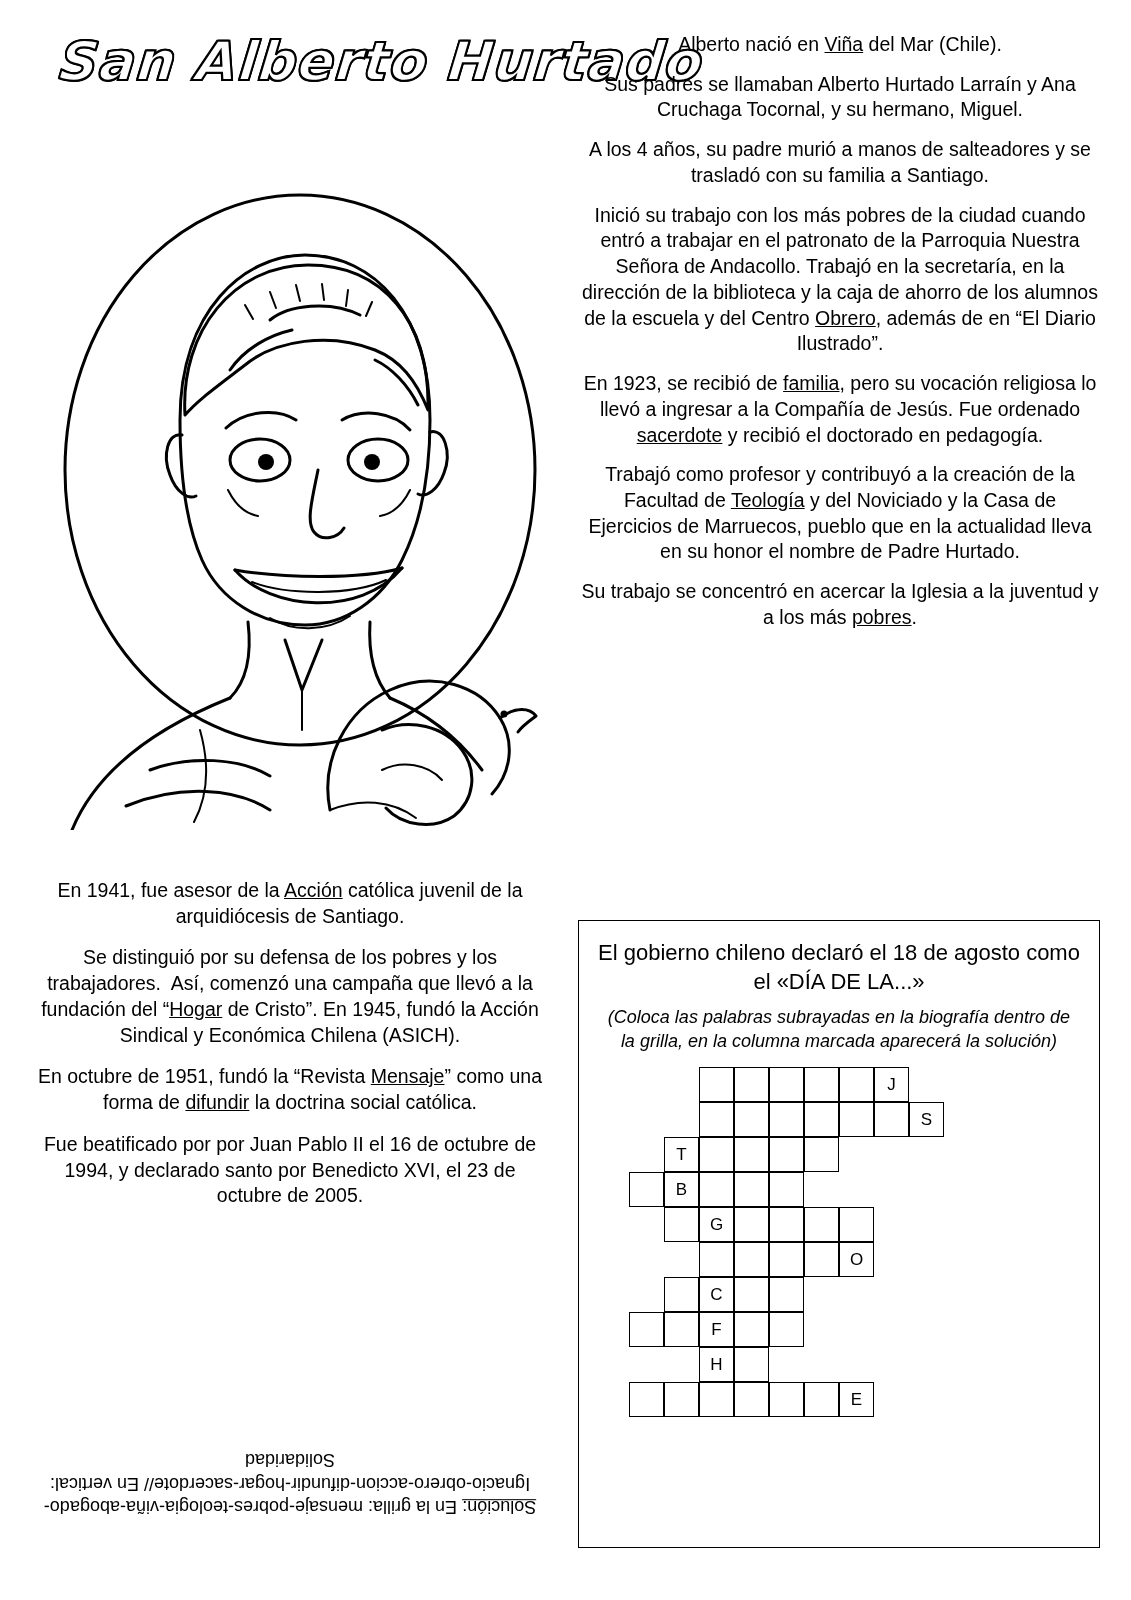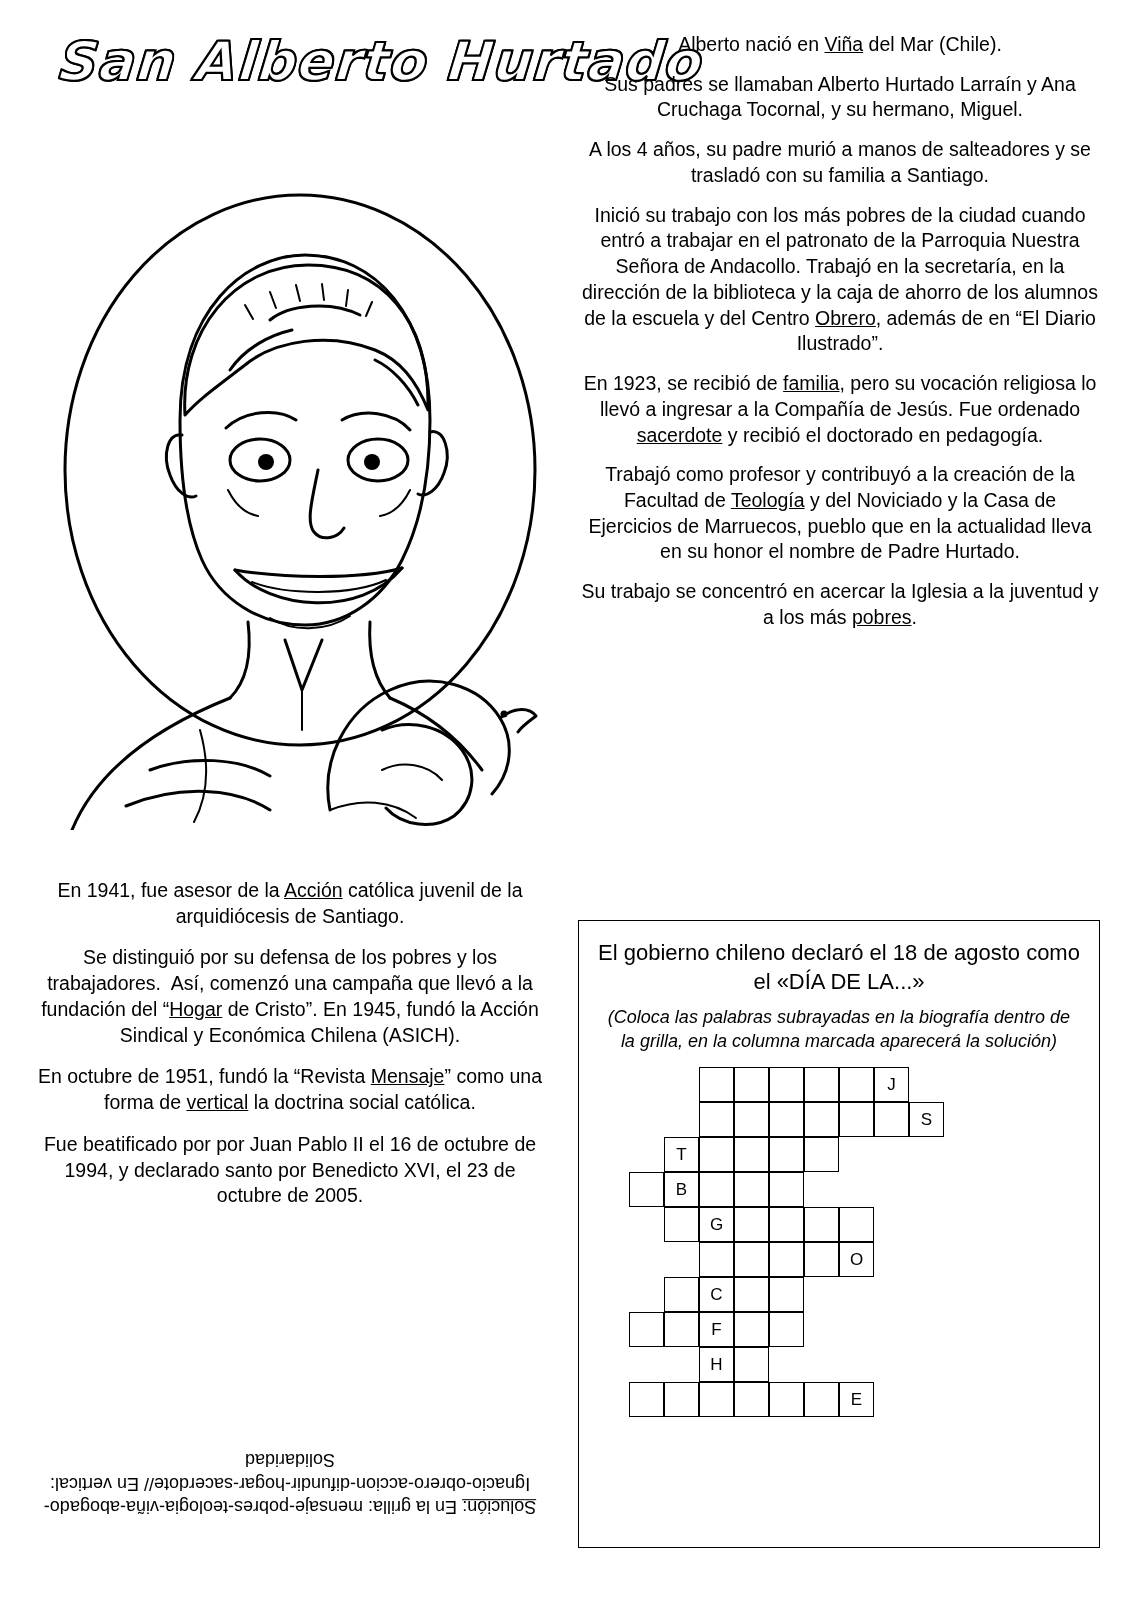--- a/index.html
+++ b/index.html
@@ -199,21 +199,21 @@
   <p>A los 4 años, su padre murió a manos de salteadores y se trasladó con su familia a Santiago.</p>
   <p>Inició su trabajo con los más pobres de la ciudad cuando entró a trabajar en el patronato de la Parroquia Nuestra Señora de Andacollo. Trabajó en la secretaría, en la dirección de la biblioteca y la caja de ahorro de los alumnos de la escuela y del Centro <span class="u">Obrero</span>, además de en “El Diario Ilustrado”.</p>
   <p>En 1923, se recibió de <span class="u">familia</span>, pero su vocación religiosa lo llevó a ingresar a la Compañía de Jesús. Fue ordenado <span class="u">sacerdote</span> y recibió el doctorado en pedagogía.</p>
   <p>Trabajó como profesor y contribuyó a la creación de la Facultad de <span class="u">Teología</span> y del Noviciado y la Casa de Ejercicios de Marruecos, pueblo que en la actualidad lleva en su honor el nombre de Padre Hurtado.</p>
   <p>Su trabajo se concentró en acercar la Iglesia a la juventud y a los más <span class="u">pobres</span>.</p>
 </div>
 
 <div class="left-col">
   <p>En 1941, fue asesor de la <span class="u">Acción</span> católica juvenil de la arquidiócesis de Santiago.</p>
   <p>Se distinguió por su defensa de los pobres y los trabajadores.&nbsp; Así, comenzó una campaña que llevó a la fundación del “<span class="u">Hogar</span> de Cristo”. En 1945, fundó la Acción Sindical y Económica Chilena (ASICH).</p>
-  <p>En octubre de 1951, fundó la “Revista <span class="u">Mensaje</span>” como una forma de <span class="u">vertical</span> la doctrina social católica.</p>
+  <p>En octubre de 1951, fundó la “Revista <span class="u">Mensaje</span>” como una forma de <span class="u">difundir</span> la doctrina social católica.</p>
   <p>Fue beatificado por por Juan Pablo II el 16 de octubre de 1994, y declarado santo por Benedicto XVI, el 23 de octubre de 2005.</p>
 </div>
 
 <div class="solution">
   <span class="sol-label">Solución:</span>
   <span>En la grilla: mensaje-pobres-teologia-viña-abogado-Ignacio-obrero-accion-difundir-hogar-sacerdote// En vertical: Solidaridad</span>
 </div>
 
 <div class="puzzle-box">
   <div class="puzzle-title">El gobierno chileno declaró el 18 de agosto como el «DÍA DE LA...»</div>

